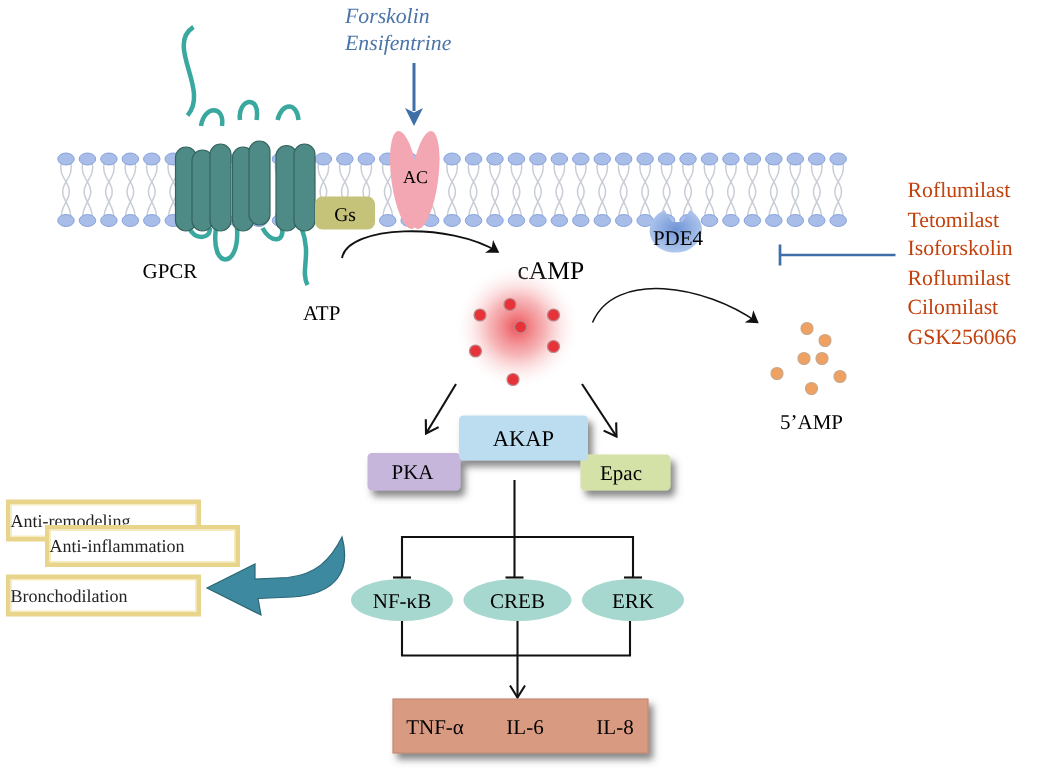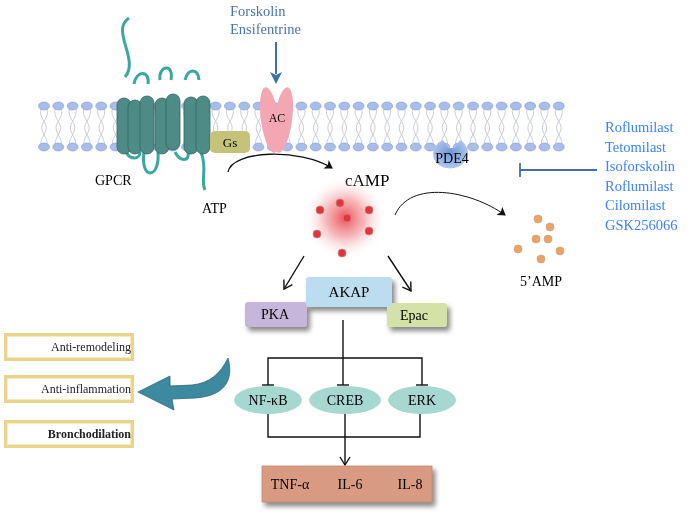--- a/index.html
+++ b/index.html
@@ -1,25 +1,25 @@
 <!DOCTYPE html>
 <html><head>
 <meta charset="utf-8">
 <style>
   html, body { margin:0; padding:0; background:#ffffff; }
   body { width:700px; height:522px; position:relative; overflow:hidden;
          font-family:"Liberation Serif", "DejaVu Serif", serif; color:#222; }
   #diagram { position:absolute; left:0; top:0; }
   .lbl { font-family:"Liberation Serif", "DejaVu Serif", serif; }
-  .drug-list { position:absolute; left:605px; top:118px; font-size:14.5px; line-height:19.5px; color:#3b82f6; }
+  .drug-list { position:absolute; left:605px; top:118px; font-size:14.5px; line-height:19.5px; color:#c2410c; }
   .drug-list div { white-space:nowrap; }
-  .acts-txt { position:absolute; left:230px; top:2px; font-size:14.5px; line-height:18px; color:#4a74a8; }
+  .acts-txt { position:absolute; left:230px; top:2px; font-size:14.5px; line-height:18px; color:#4a74a8;font-style:italic; }
   .outcome-box { position:absolute; left:4px; width:124px; height:22px; border:3px solid #e9d48c;
                  box-shadow: inset 0 0 0 1px #f6ecc0; background:#fff; font-size:12px;
-                 text-align:right; line-height:22px; color:#222; }
+                 text-align:left; line-height:22px; color:#222; }
 </style>
 </head>
 <body>
 
 <div class="acts-txt">
   <div>Forskolin</div>
   <div>Ensifentrine</div>
 </div>
 
 <div class="drug-list">
@@ -277,14 +277,14 @@
 
   <rect x="262" y="466" width="170" height="36" fill="#d99a82" stroke="#c08a76" stroke-width="0.8" filter="url(#shadow)"></rect>
   <text x="290" y="489" font-size="14" text-anchor="middle" class="lbl">TNF-α</text>
   <text x="350" y="489" font-size="14" text-anchor="middle" class="lbl">IL-6</text>
   <text x="410" y="489" font-size="14" text-anchor="middle" class="lbl">IL-8</text>
 
   <path d="M228,358 C234,380 225,396 195,398 L172,399 L174,410 L138,392 L170,376 L170,386 L192,385 C210,383 220,374 228,358 Z" fill="#3d8aa0" stroke="#2b6678" stroke-width="0.8"></path>
 </svg>
 
 <div class="outcome-box" style="top:333px;">Anti-remodeling</div>
-<div class="outcome-box" style="top:375px;">Anti-inflammation</div>
-<div class="outcome-box" style="top:420px;font-weight:bold;">Bronchodilation</div>
+<div class="outcome-box" style="top:350px;margin-left:26px;">Anti-inflammation</div>
+<div class="outcome-box" style="top:383px;">Bronchodilation</div>
 
 </body></html>

